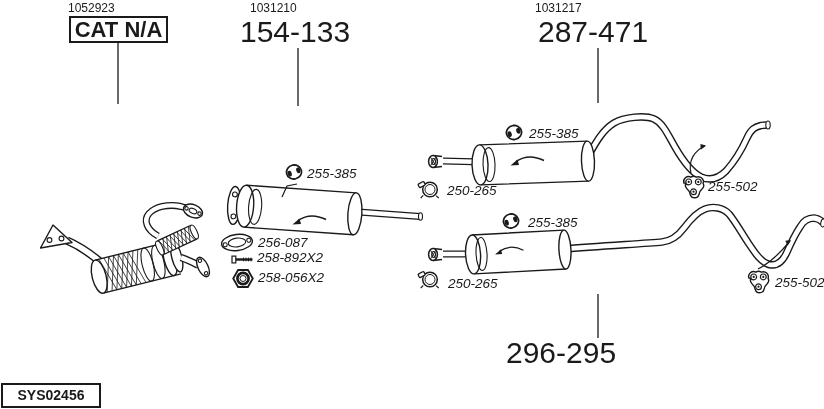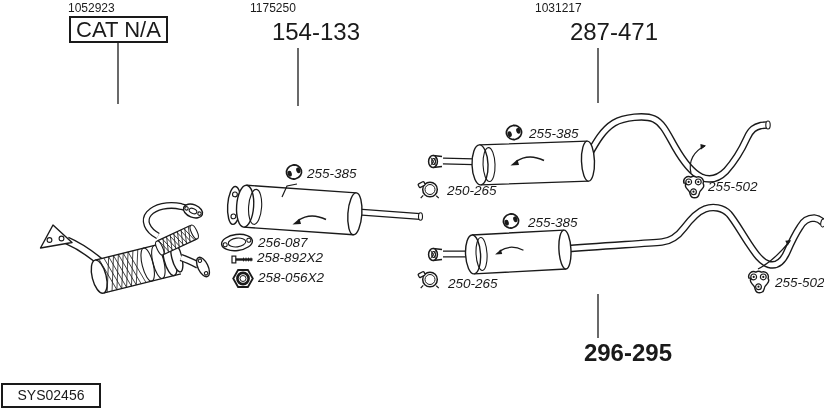--- a/index.html
+++ b/index.html
@@ -1,27 +1,27 @@
 <!DOCTYPE html>
 <html><head>
 <meta charset="utf-8">
 <style>
   html,body{margin:0;padding:0;background:#fff;}
   .stage{position:relative;width:824px;height:409px;background:#fff;overflow:hidden;
          font-family:"Liberation Sans", sans-serif;color:#1a1a1a;}
   svg{position:absolute;left:0;top:0;}
   .t-id{position:absolute;font-size:12px;line-height:14px;width:100px;text-align:left;}
-  .t-code{position:absolute;font-size:24px;line-height:26px;width:120px;text-align:right;}
+  .t-code{position:absolute;font-size:30px;line-height:26px;width:120px;text-align:left;}
   .t-part{position:absolute;font-size:13.5px;line-height:15px;white-space:nowrap;font-style:italic;}
-  .t-box{position:absolute;box-sizing:border-box;border:2px solid #1a1a1a;text-align:center;background:#fff;}
+  .t-box{position:absolute;box-sizing:border-box;border:2px solid #1a1a1a;text-align:center;background:#fff;font-weight:bold;}
   #code-front{left:69px;top:16px;width:99px;height:27px;font-size:22px;line-height:23px;}
   #sysbox{left:1px;top:383px;width:100px;height:25px;font-size:14px;line-height:21px;}
   #id-front{left:68px;top:1px;}   #id-cm{left:250px;top:1px;}
   #id-rs1{left:535px;top:1px;}    #id-rs2{left:548px;top:369px;}
-  #code-cm{left:240px;top:19px;}  #code-rs1{left:538px;top:19px;} #code-rs2{left:552px;top:340px;font-weight:bold;}
+  #code-cm{left:240px;top:19px;}  #code-rs1{left:538px;top:19px;} #code-rs2{left:506px;top:340px;}
   #p-cm-hanger{left:307px;top:166px;} #p-cm-gasket{left:258px;top:235px;}
   #p-cm-bolt{left:257px;top:250px;}   #p-cm-nut{left:258px;top:270px;}
   #p-r1-hanger{left:529px;top:126px;} #p-r1-clamp{left:447px;top:183px;} #p-r1-mount{left:708px;top:179px;}
   #p-r2-hanger{left:528px;top:215px;} #p-r2-clamp{left:448px;top:276px;} #p-r2-mount{left:775px;top:275px;}
   
   .ln{fill:none;stroke:#1a1a1a;stroke-width:1.4;}
   .ln2{fill:none;stroke:#1a1a1a;stroke-width:1.1;}
   .lnthin{fill:none;stroke:#1a1a1a;stroke-width:1.2;}
   .wfill{fill:#fff;}
   .tube-o{fill:none;stroke:#1a1a1a;stroke-width:7.6;stroke-linejoin:round;stroke-linecap:butt;}
@@ -202,21 +202,21 @@
     <use href="#ic-clamp" transform="translate(430,189.5)"></use>
     <use href="#ic-mount" transform="translate(693.5,186.5)"></use>
     <use href="#ic-hanger" transform="translate(511,221)"></use>
     <use href="#ic-clamp" transform="translate(430,279.5)"></use>
     <use href="#ic-mount" transform="translate(758.5,281.5)"></use>
   </svg>
 
   <div class="t-id" id="id-front">1052923</div>
   <div class="t-box" id="code-front">CAT N/A</div>
 
-  <div class="t-id" id="id-cm">1175250</div>
+  <div class="t-id" id="id-cm">1031210</div>
   <div class="t-code" id="code-cm">154-133</div>
 
   <div class="t-id" id="id-rs1">1031217</div>
   <div class="t-code" id="code-rs1">287-471</div>
 
   <div class="t-code" id="code-rs2">296-295</div>
 
   <div class="t-box" id="sysbox">SYS02456</div>
 
   <div class="t-part" id="p-cm-hanger">255-385</div>

